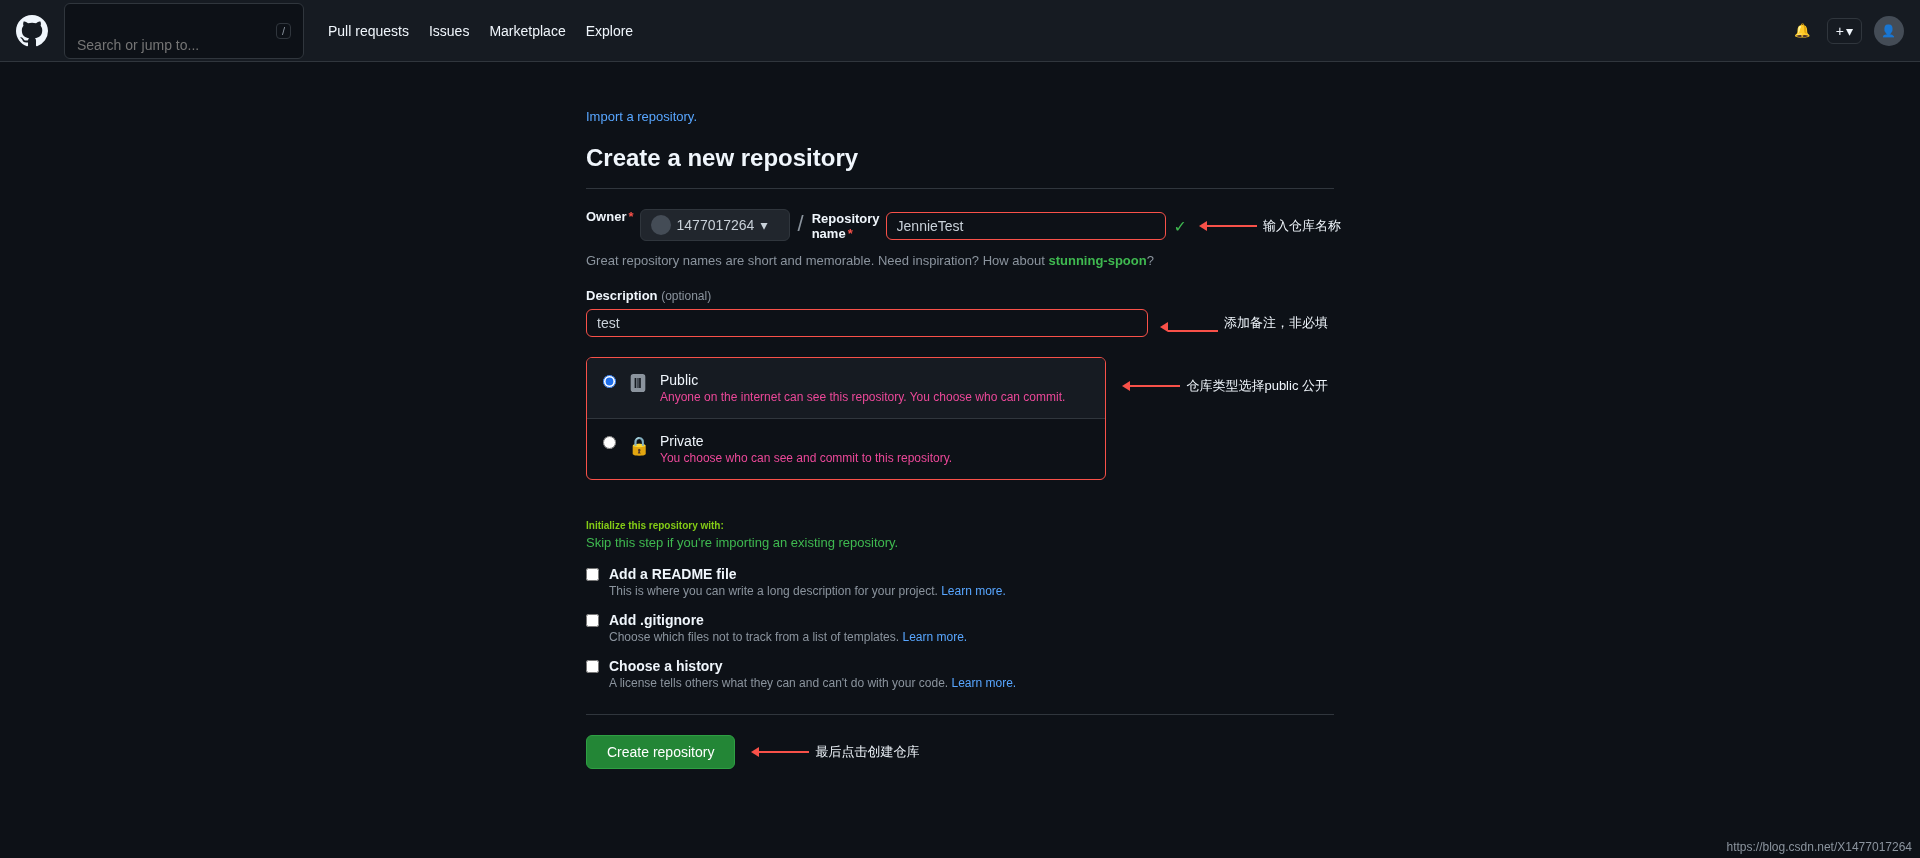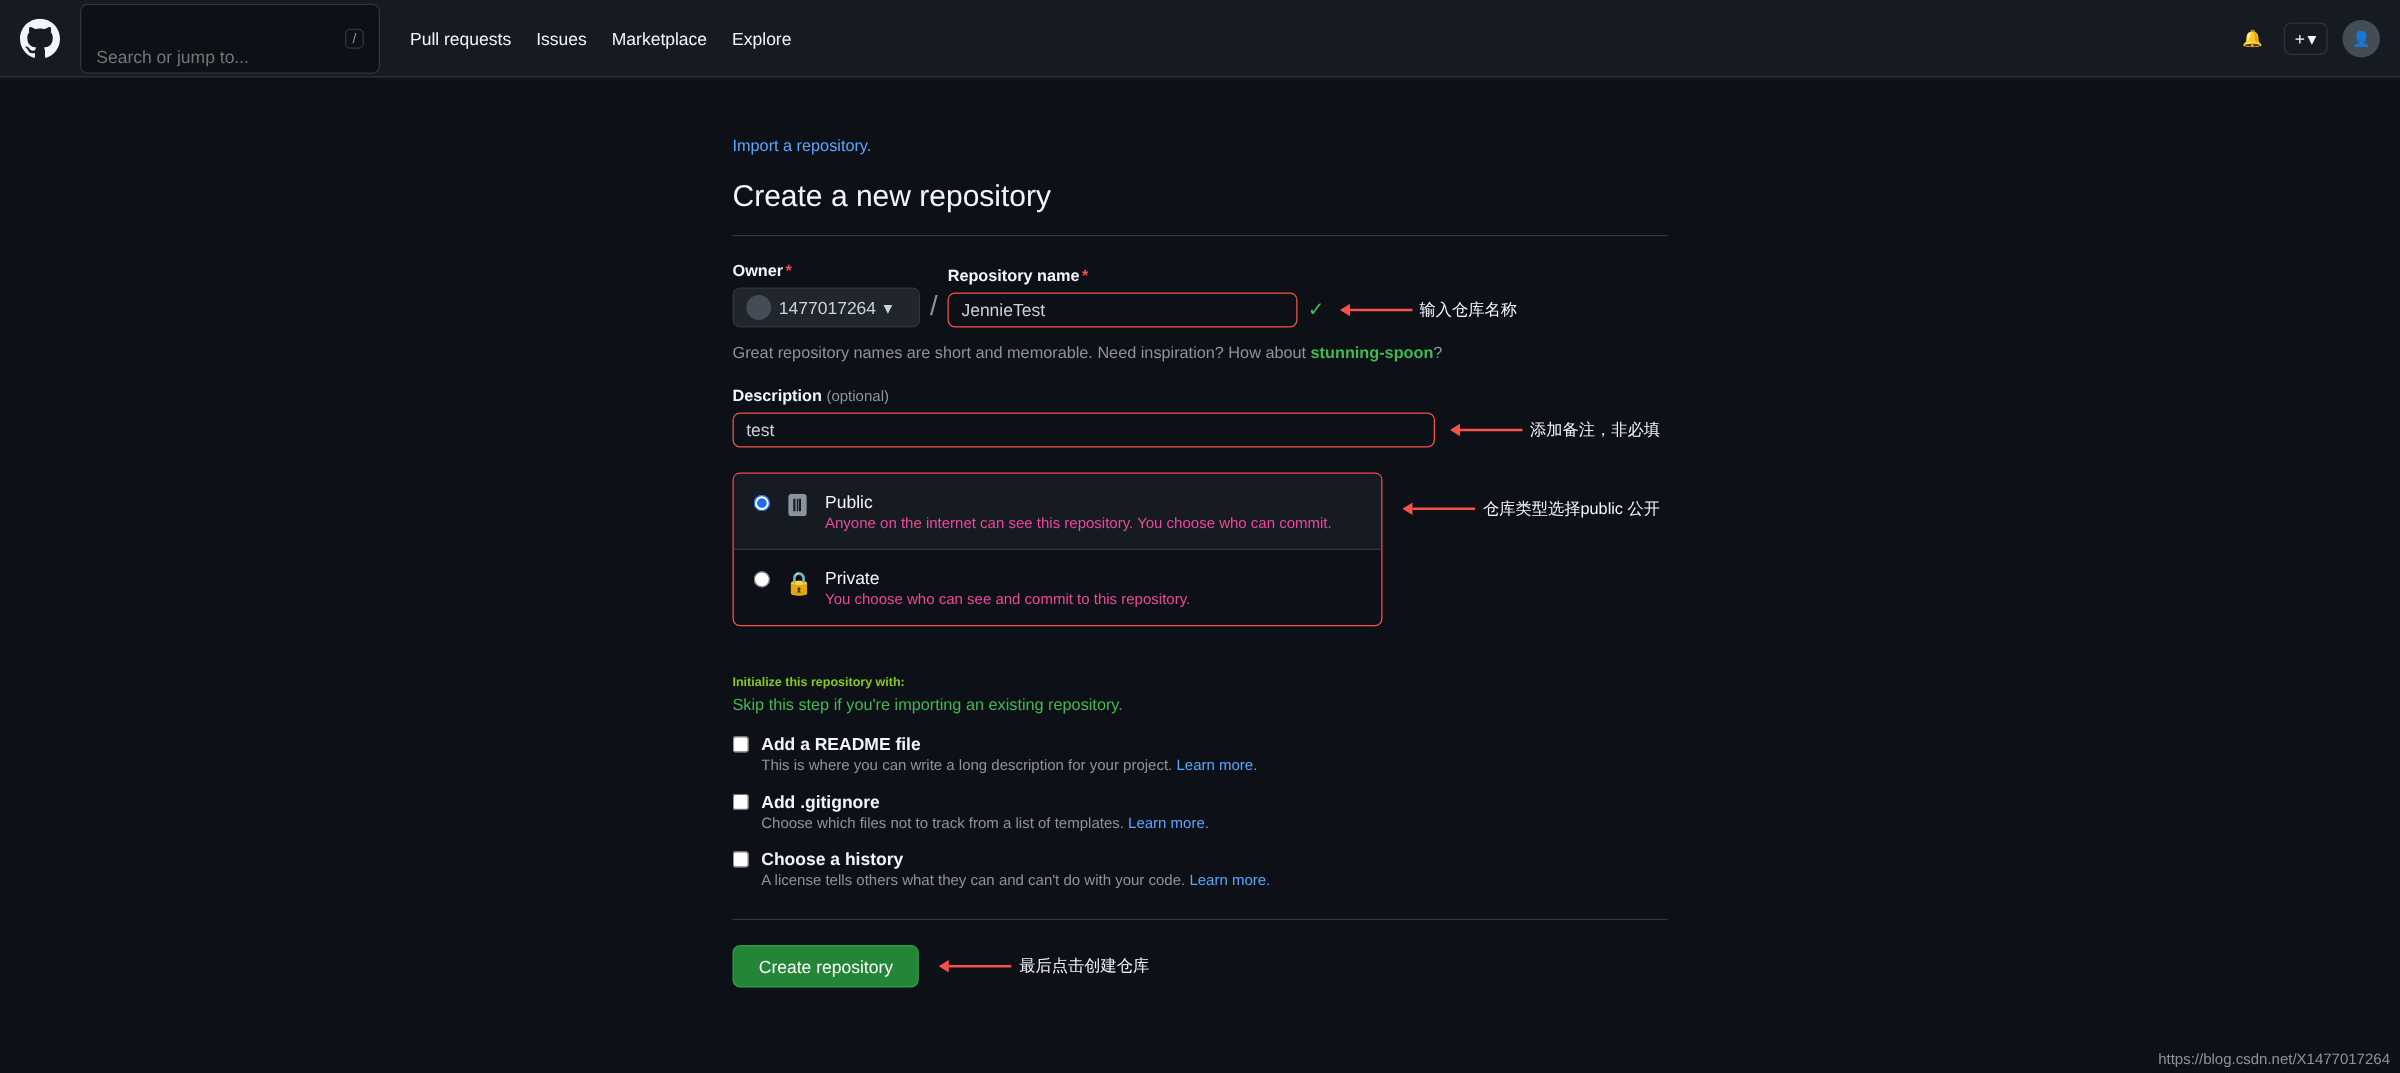--- a/index.html
+++ b/index.html
@@ -121,40 +121,40 @@
       font-size: 13px;
       margin-bottom: 6px;
     }
     .import-link {
       color: #58a6ff;
       text-decoration: none;
     }
 
     .page-title {
       font-size: 24px;
-      font-weight: 400;
+      font-weight: 700;
       color: #f0f6fc;
       margin: 20px 0 16px;
     }
     .page-title-divider {
       border: none;
       border-top: 1px solid #30363d;
       margin-bottom: 20px;
     }
 
     
     .owner-repo-row {
       display: flex;
       align-items: flex-end;
       gap: 8px;
       margin-bottom: 12px;
     }
     .form-group {
       display: flex;
-      flex-direction: column;
+      flex-direction: row;
       gap: 6px;
     }
     .form-label {
       font-size: 13px;
       font-weight: 600;
       color: #f0f6fc;
     }
     .required-star {
       color: #f85149;
       margin-left: 2px;
@@ -458,21 +458,21 @@
     <span>Great repository names are short and memorable. Need inspiration? How about </span><a href="#" class="suggestion-link">stunning-spoon</a><span>?</span>
   </p>
 
   <div class="desc-group">
     <div class="desc-label">
       <span>Description</span>
       <span class="optional-text">(optional)</span>
     </div>
     <div class="desc-row">
       <input type="text" class="desc-input" value="test" style="">
-      <span style="display:flex;align-items:center;gap:0;">
+      <span style="display:flex;align-items:flex-end;gap:0;">
         <span class="red-arrowhead-left"></span>
         <span class="red-line"></span>
         <span class="annotation-text">添加备注，非必填</span>
       </span>
     </div>
   </div>
 
   <div style="display:flex;align-items:flex-start;gap:16px;margin-bottom:20px;">
     <div class="visibility-section" style="flex:1;max-width:580px;">
 

